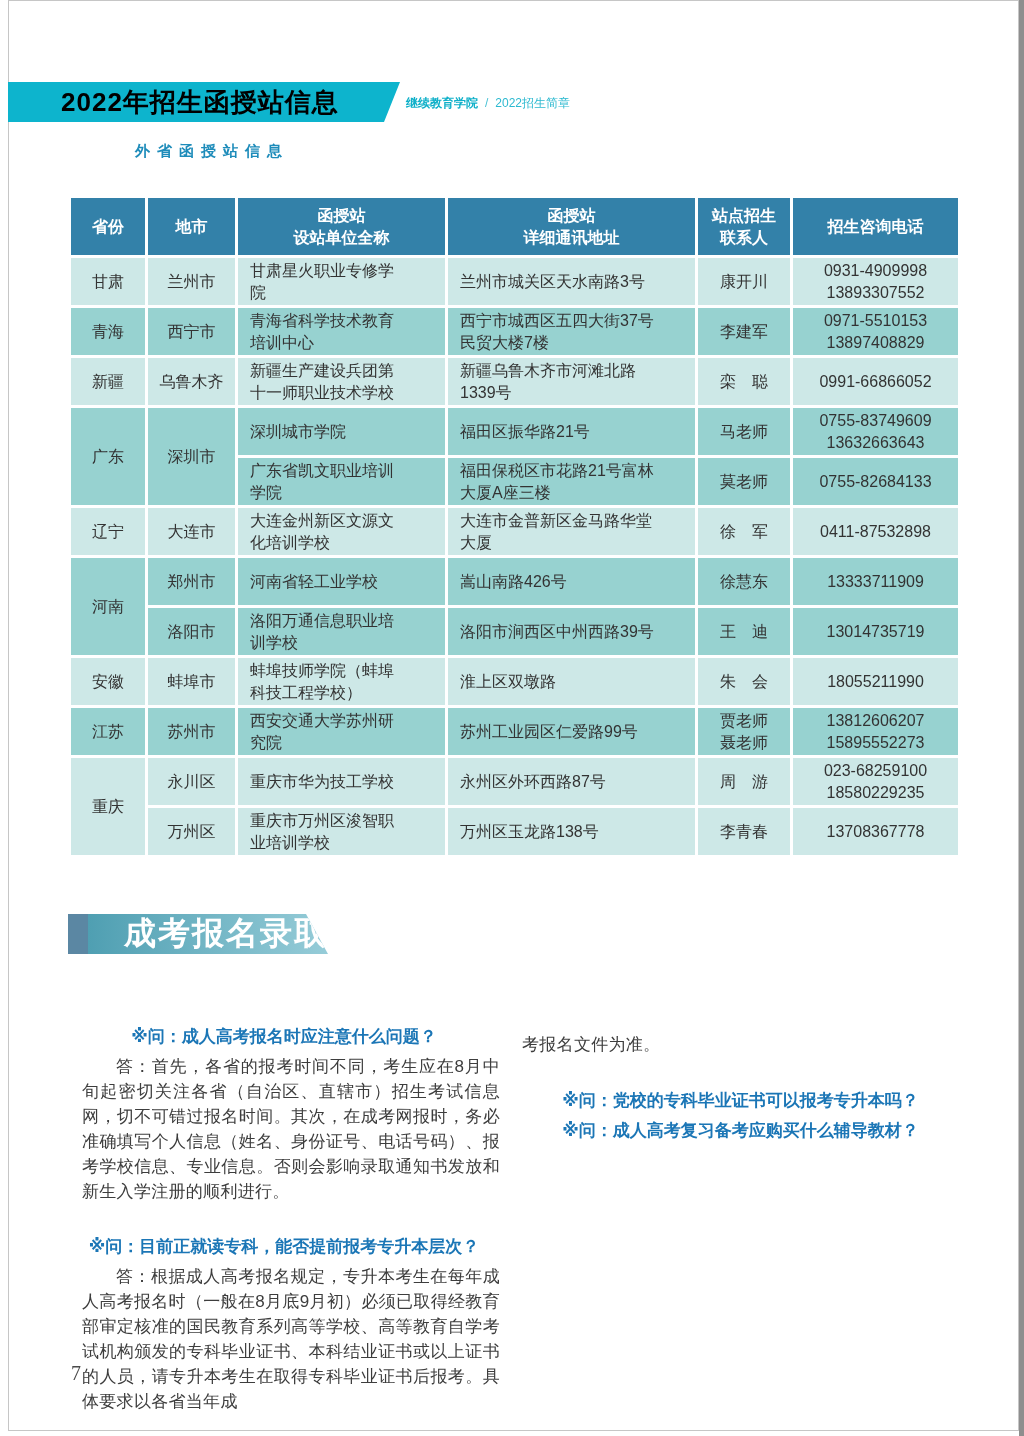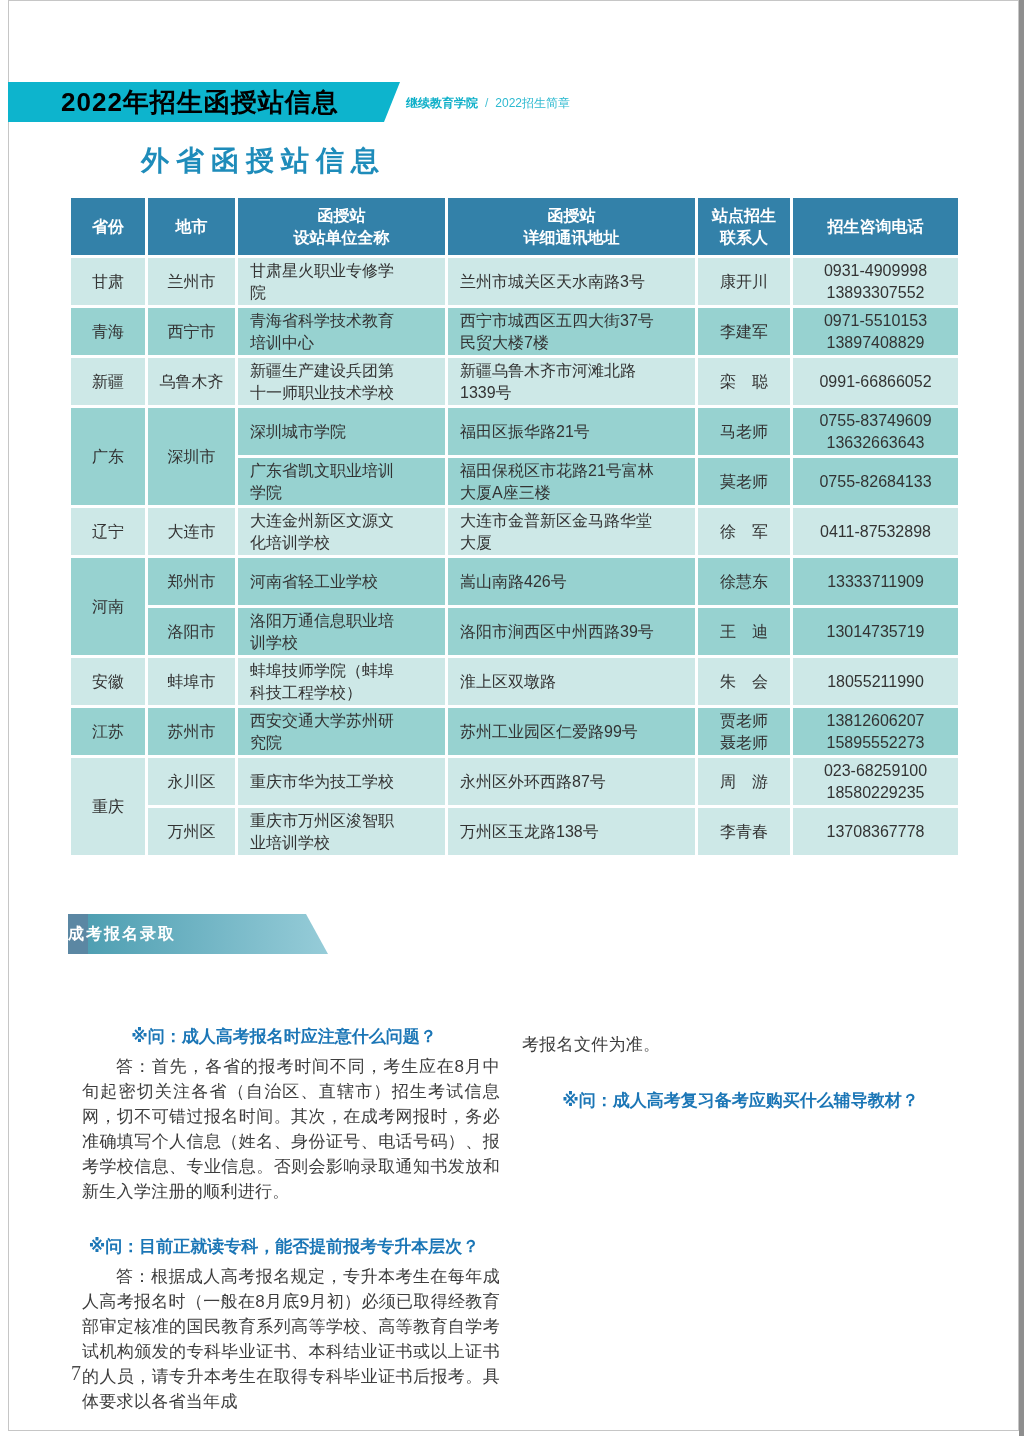--- a/index.html
+++ b/index.html
@@ -30,22 +30,22 @@
   }
   .banner-side {
     position:absolute; left:406px; top:92px; height:22px; display:flex; align-items:center; gap:7px;
     font-size:12px;
   }
   .banner-side .college { color:#0fb0c9; font-weight:bold; }
   .banner-side .slash   { color:#49c1d5; font-weight:normal; }
   .banner-side .brochure{ color:#2cb9d0; font-weight:normal; }
 
   .section-title {
-    position:absolute; left:141px; top:142px;
-    font-size:28px; font-weight:bold; color:#1e8cba; letter-spacing:7px;
+    position:absolute; left:135px; top:142px;
+    font-size:15px; font-weight:bold; color:#1e8cba; letter-spacing:7px;
   }
 
   
   .tbl-wrap { position:absolute; left:68px; top:195px; width:890px; }
   table { border-collapse:collapse; table-layout:fixed; width:890px; }
   th, td { border:3px solid #ffffff; vertical-align:middle; }
   th {
     background:#3381a9; color:#ffffff; font-weight:bold; font-size:16px;
     height:60px; text-align:center; line-height:1.35;
   }
@@ -57,21 +57,21 @@
   .pre { white-space:pre-line; }
 
   
   .qa-banner {
     position:absolute; left:68px; top:914px; width:260px; height:40px;
     background:linear-gradient(90deg,#5b87a3 0px,#5b87a3 20px,#4f9fb2 20px,#96ccd8 100%);
     clip-path:polygon(0 0, 238px 0, 260px 100%, 0 100%);
     display:flex; align-items:center;
   }
   .qa-banner .txt {
-    color:#ffffff; font-weight:bold; font-size:16px; letter-spacing:2px;
+    padding-left:36px; color:#ffffff; font-weight:bold; font-size:32px; letter-spacing:2px;margin-left:20px;
   }
 
   
   .qa-col { position:absolute; top:1024px; font-size:17px; line-height:25px; color:#3d3d3d; }
   .qa-col.left  { left:68px;  width:432px; }
   .qa-col.right { left:522px; width:437px; }
   .qa-q {
     color:#1b76b6; font-weight:bold; text-align:center;
     margin:0 0 5px 0;
   }
@@ -250,17 +250,18 @@
 
   <div class="qa-col left">
     <p class="qa-q">※问：成人高考报名时应注意什么问题？</p>
     <p class="qa-a">答：首先，各省的报考时间不同，考生应在8月中旬起密切关注各省（自治区、直辖市）招生考试信息网，切不可错过报名时间。其次，在成考网报时，务必准确填写个人信息（姓名、身份证号、电话号码）、报考学校信息、专业信息。否则会影响录取通知书发放和新生入学注册的顺利进行。</p>
     <p class="qa-q">※问：目前正就读专科，能否提前报考专升本层次？</p>
     <p class="qa-a">答：根据成人高考报名规定，专升本考生在每年成人高考报名时（一般在8月底9月初）必须已取得经教育部审定核准的国民教育系列高等学校、高等教育自学考试机构颁发的专科毕业证书、本科结业证书或以上证书的人员，请专升本考生在取得专科毕业证书后报考。具体要求以各省当年成</p>
   </div>
 
   <div class="qa-col right">
     <p class="qa-cont">考报名文件为准。</p>
+    <p class="qa-q">※问：党校的专科毕业证书可以报考专升本吗？</p>
     <p class="qa-q">※问：成人高考复习备考应购买什么辅导教材？</p>
   </div>
 
   <div class="page-num">7</div>
 </div>
 
 </body></html>

